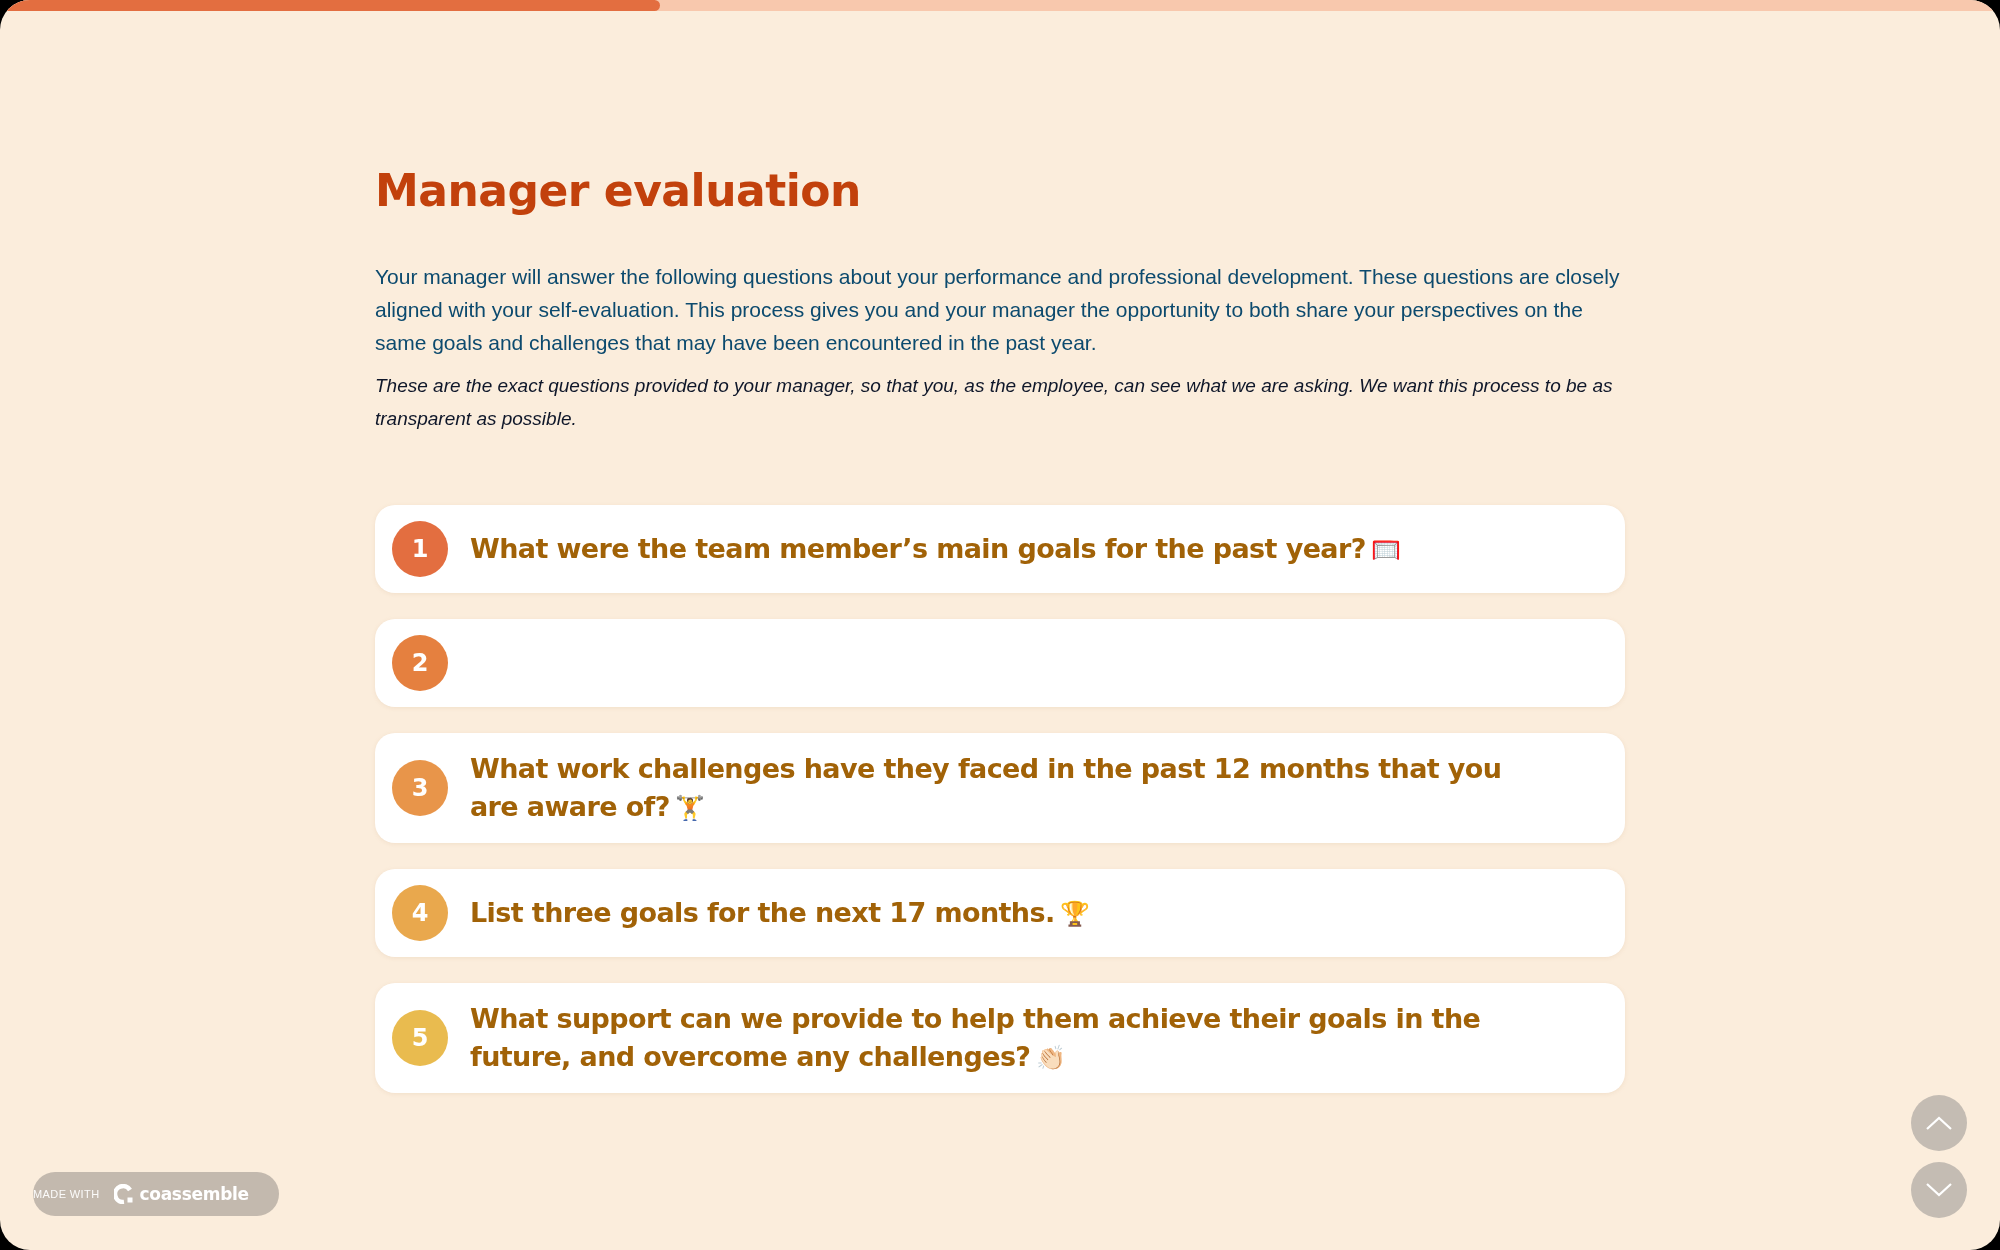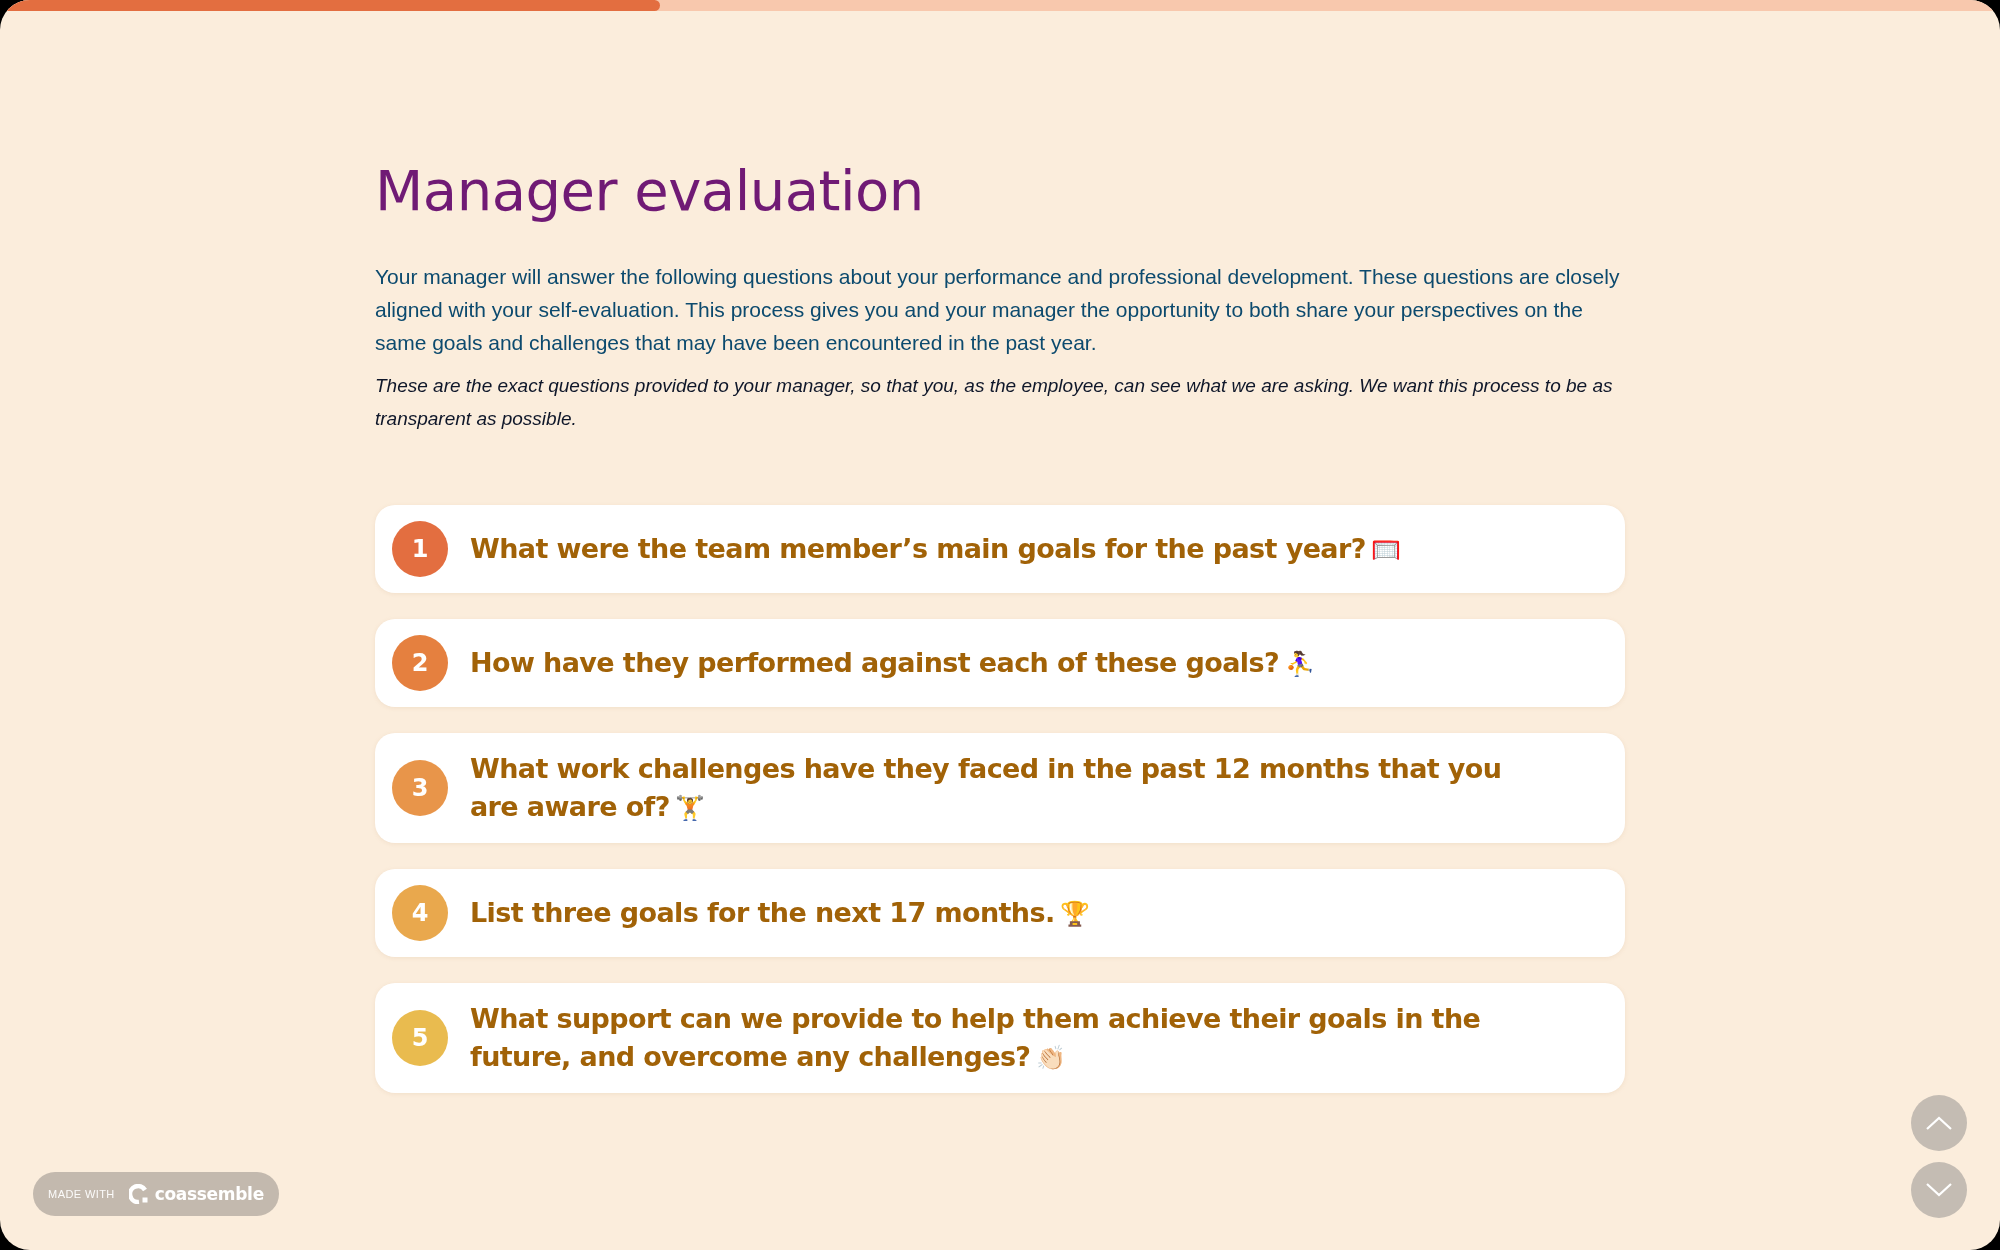--- a/index.html
+++ b/index.html
@@ -22,23 +22,23 @@
     position: absolute; left: 0; top: 0; height: 11px;
     background: #e36e40;
     border-radius: 0 6px 6px 0;
   }
   .content {
     position: absolute; left: 375px; top: 160px; width: 1250px;
   }
   .page-title {
     margin: 0;
     font-family: "DejaVu Sans", sans-serif;
-    font-weight: normal;
-    font-size: 56px;
-    color: #701a75;
+    font-weight: bold;
+    font-size: 44px;
+    color: #c2410c;
     letter-spacing: -0.5px;
     line-height: 62px;
   }
   .intro {
     margin: 38px 0 0 0;
     font-family: "Liberation Sans", sans-serif;
     font-size: 21px;
     line-height: 33px;
     color: #0c4a6e;
   }
@@ -77,21 +77,21 @@
     font-size: 27px;
     line-height: 38px;
     color: #a16207;
     letter-spacing: -0.6px;
   }
   .q-emoji { margin-left: 6px; font-size: 24px; font-weight: normal; }
   .badge {
     position: absolute; left: 33px; top: 1172px;
     width: 246px; height: 44px; border-radius: 22px;
     background: #c3b9ae;
-    display: flex; align-items: center; justify-content: center;
+    display: flex; align-items: center; justify-content: flex-start;
     color: #fff;
   }
   .badge-made {
     font-family: "Liberation Sans", sans-serif;
     font-size: 11px; letter-spacing: 0.4px; margin-right: 14px;
     opacity: 0.95;
   }
   .badge-logo {
     width: 20px; height: 20px; margin-right: 6px; position: relative;
   }
@@ -121,21 +121,20 @@
     <p class="intro">Your manager will answer the following questions about your performance and professional development. These questions are closely aligned with your self-evaluation. This process gives you and your manager the opportunity to both share your perspectives on the same goals and challenges that may have been encountered in the past year.</p>
     <p class="intro-italic">These are the exact questions provided to your manager, so that you, as the employee, can see what we are asking. We want this process to be as transparent as possible.</p>
 
     <div class="questions">
       <div class="q-card">
         <div class="q-num" style="background: rgb(227, 110, 64);">1</div>
         <div class="q-text"><span>What were the team member’s main goals for the past year?</span><span class="q-emoji">🥅</span></div>
       </div>
       <div class="q-card">
         <div class="q-num" style="background: rgb(229, 128, 63);">2</div>
-        <div class="q-text"><span>How have they performed against each of these goals?</span><span class="q-emoji">⛹️‍♀️</span></div>
       </div>
       <div class="q-card" style="min-height:110px;">
         <div class="q-num" style="background: rgb(232, 149, 74);">3</div>
         <div class="q-text"><span>What work challenges have they faced in the past 12 months that you are aware of?</span><span class="q-emoji">🏋️</span></div>
       </div>
       <div class="q-card">
         <div class="q-num" style="background: rgb(233, 168, 77);">4</div>
         <div class="q-text"><span>List three goals for the next 17 months.</span><span class="q-emoji">🏆</span></div>
       </div>
       <div class="q-card" style="min-height:110px;">

